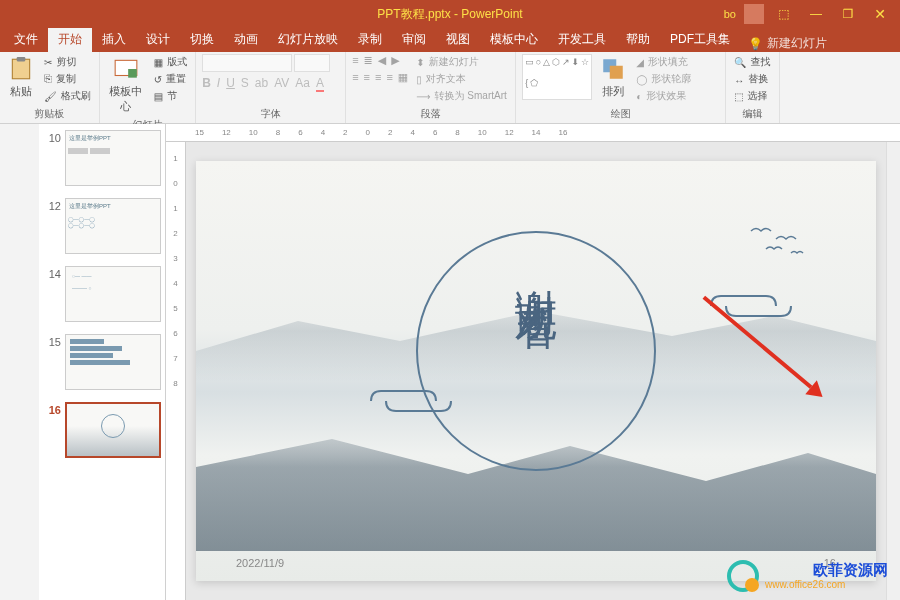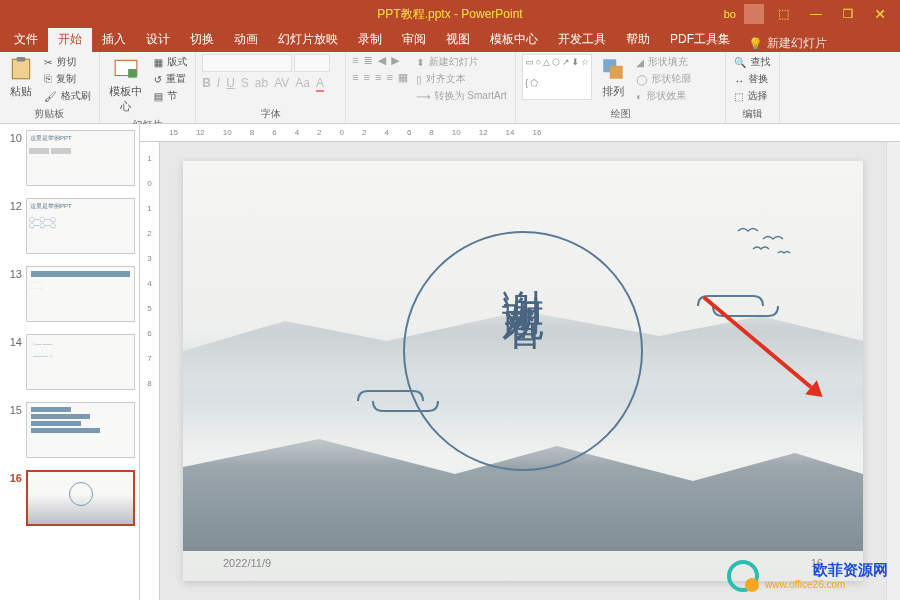--- a/index.html
+++ b/index.html
@@ -22,21 +22,21 @@
     .ribbon { height: 72px; background: #f3f3f3; border-bottom: 1px solid #d0d0d0; display: flex; font-size: 11px; color: #555; }
     .ribbon-group { border-right: 1px solid #e0e0e0; padding: 2px 6px; display: flex; flex-direction: column; justify-content: space-between; }
     .ribbon-group .group-content { display: flex; align-items: flex-start; gap: 6px; flex: 1; }
     .ribbon-group .group-label { text-align: center; font-size: 10px; color: #666; padding-top: 2px; }
     .ribbon-btn { display: flex; flex-direction: column; align-items: center; gap: 2px; cursor: pointer; padding: 2px; }
     .ribbon-btn-small { display: flex; align-items: center; gap: 4px; cursor: pointer; padding: 1px 2px; font-size: 10px; white-space: nowrap; }
     .ribbon-stack { display: flex; flex-direction: column; gap: 1px; }
     .ribbon-icon-lg { width: 26px; height: 26px; display: inline-block; }
     
     
-    .main-area { display: flex; height: calc(100% - 124px); }
+    .main-area { display: flex; height: calc(100% - 124px); padding-left: 39px; }
     
     
     .slide-panel { width: 140px; background: #fff; border-right: 1px solid #d0d0d0; overflow-y: auto; }
     .slide-thumb-wrap { display: flex; padding: 6px 4px; gap: 4px; }
     .slide-num { width: 18px; text-align: right; font-size: 11px; color: #666; padding-top: 2px; }
     .slide-num.active { color: #b7472a; font-weight: bold; }
     .slide-thumb { flex: 1; height: 56px; background: #f8f8f6; border: 1px solid #ccc; position: relative; overflow: hidden; }
     .slide-thumb.active { border: 2px solid #b7472a; }
     .thumb-content { font-size: 6px; padding: 3px; color: #5a7a8a; }
     .thumb-mountain { position: absolute; bottom: 0; left: 0; right: 0; height: 30px; background: linear-gradient(transparent, rgba(90,110,125,0.4)); }
@@ -220,20 +220,21 @@
         <div class="ribbon-btn-small">
             <span>▯</span>
             <span>对齐文本</span>
           </div>
         <div class="ribbon-btn-small">
             <span>⟶</span>
             <span>转换为 SmartArt</span>
           </div>
       </div>
     </div>
+    <div class="group-label">段落</div>
   </div>
 
   <div class="ribbon-group" style="width:210px">
     <div class="group-content">
       <div style="width:70px;height:46px;border:1px solid #ddd;background:#fff;font-size:9px;padding:2px;display:flex;flex-wrap:wrap;gap:2px;color:#888">
         <span>▭</span>
           <span>○</span>
           <span>△</span>
           <span>⬡</span>
           <span>↗</span>
@@ -301,29 +302,20 @@
             <span style="background:#ccc;width:20px;height:6px"></span>
             <span style="background:#ccc;width:20px;height:6px"></span>
           </div>
         </div>
     </div>
     <div class="slide-thumb-wrap">
       <div class="slide-num">12</div>
       <div class="slide-thumb">
           <div class="thumb-content">这里是举例PPT</div>
           <div style="padding:2px;font-size:5px;color:#7a9ab0">◯—◯—◯<br>◯—◯—◯</div>
-        </div>
-    </div>
-    <div class="slide-thumb-wrap">
-      <div class="slide-num">13</div>
-      <div class="slide-thumb">
-          <div style="padding:4px">
-            <div style="background:#7a9ab0;height:6px;margin-bottom:2px"></div>
-            <div style="font-size:5px;color:#999">· · · ·<br>· · · ·</div>
-          </div>
         </div>
     </div>
     <div class="slide-thumb-wrap">
       <div class="slide-num">14</div>
       <div class="slide-thumb">
           <div style="padding:6px;font-size:5px;color:#7a9ab0">○— ——<br><br>——— ○</div>
         </div>
     </div>
     <div class="slide-thumb-wrap">
       <div class="slide-num">15</div>

